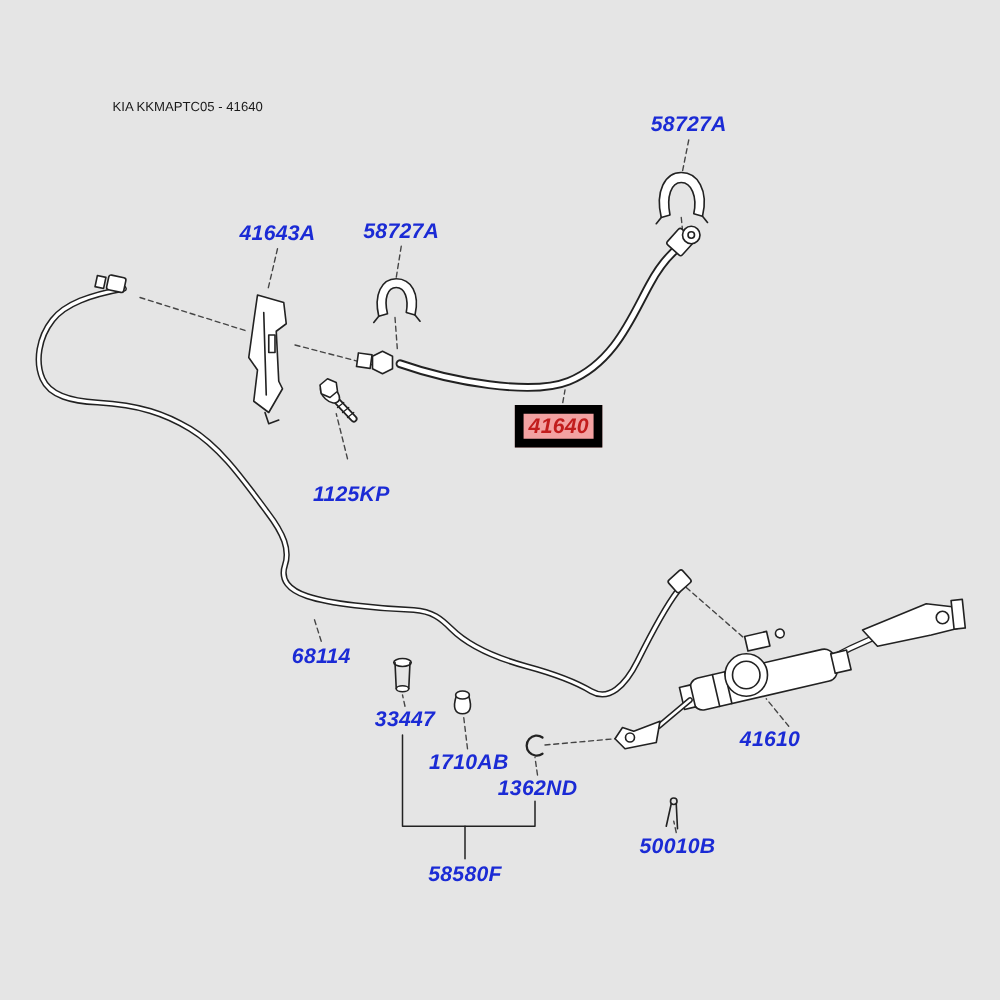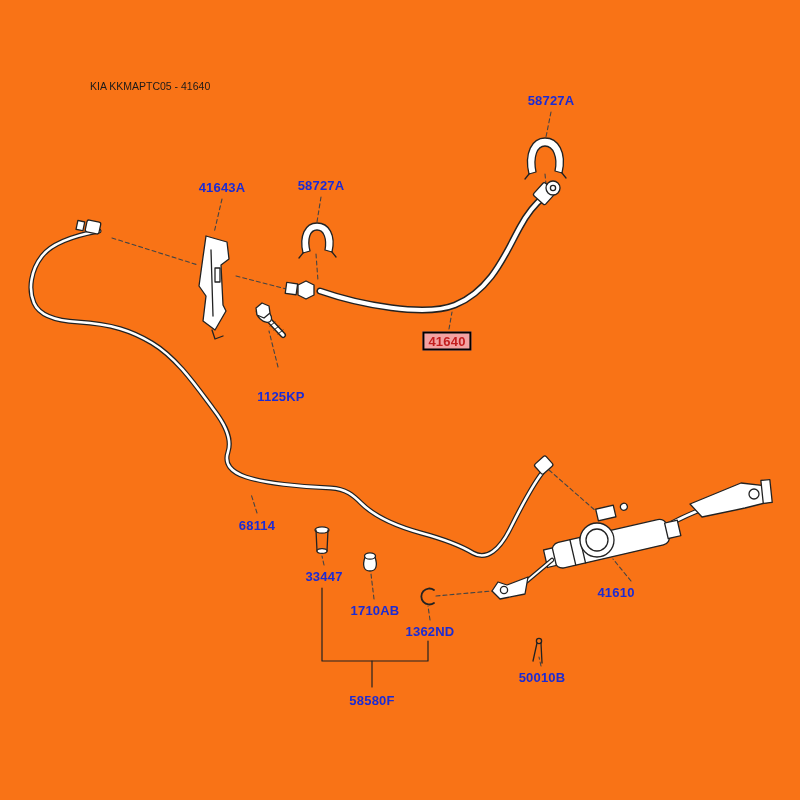--- a/index.html
+++ b/index.html
@@ -1,23 +1,23 @@
 <!DOCTYPE html>
 <html style="--label-blue: #1b2bd5; --hl-text: #c21d1d; --hl-bg: #f3a2a2;"><head>
 <meta charset="utf-8">
 <style>
   html,body{margin:0;padding:0;background:#fff;}
-  .canvas{position:relative;width:800px;height:800px;background:#f97316;overflow:hidden;
+  .canvas{position:relative;width:800px;height:800px;background:#e5e5e5;overflow:hidden;
           font-family:"Liberation Sans",sans-serif;}
   .canvas svg{position:absolute;left:0;top:0;}
   .hdr{position:absolute;left:90px;top:80px;font-size:10.5px;color:#1a1a1a;white-space:nowrap;}
   .lbl{position:absolute;transform:translate(-50%,-50%);color:var(--label-blue,#1b2bd5);
-       font-weight:700;font-size:13px;letter-spacing:.2px;white-space:nowrap;cursor:pointer;}
+       font-weight:700;font-size:17px;letter-spacing:.2px;white-space:nowrap;cursor:pointer;font-style:italic;}
   .lbl.hl{color:var(--hl-text,#c21d1d);background:var(--hl-bg,#f3a2a2);
-          border:2px solid #000000;padding:0 4px;}
+          border:7px solid #000000;padding:0 4px;}
 </style>
 </head>
 <body>
 
 <div class="canvas">
 
   <svg width="800" height="800" viewBox="0 0 800 800">
     <g fill="none" stroke="#222" stroke-width="1.3" stroke-linecap="round" stroke-linejoin="round">
 
       <g stroke="#444" stroke-width="1.1" stroke-dasharray="4 3">

